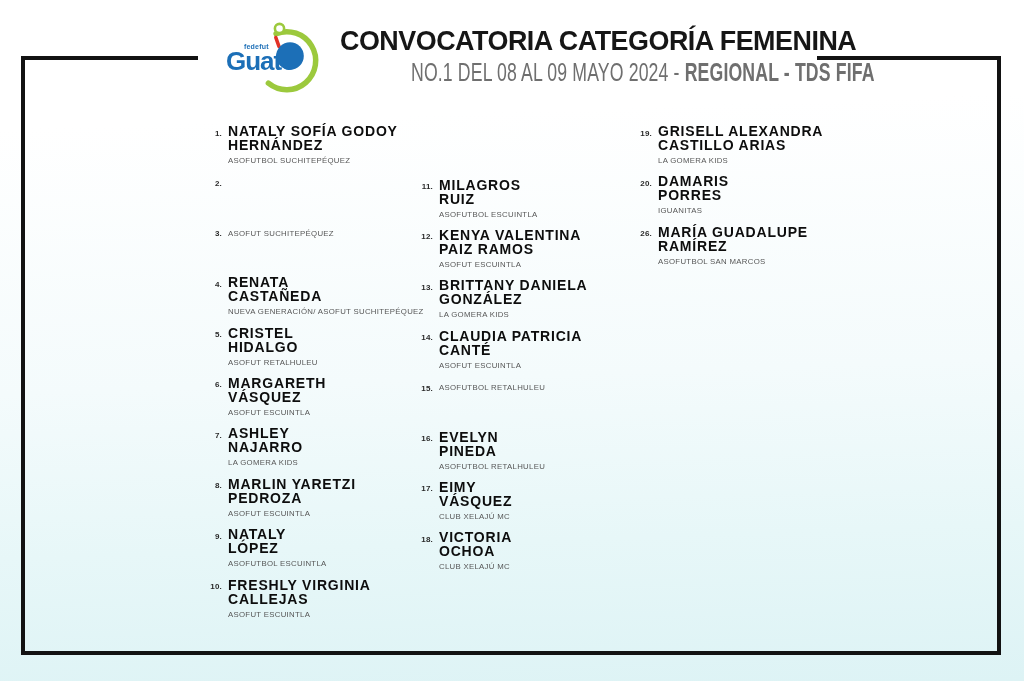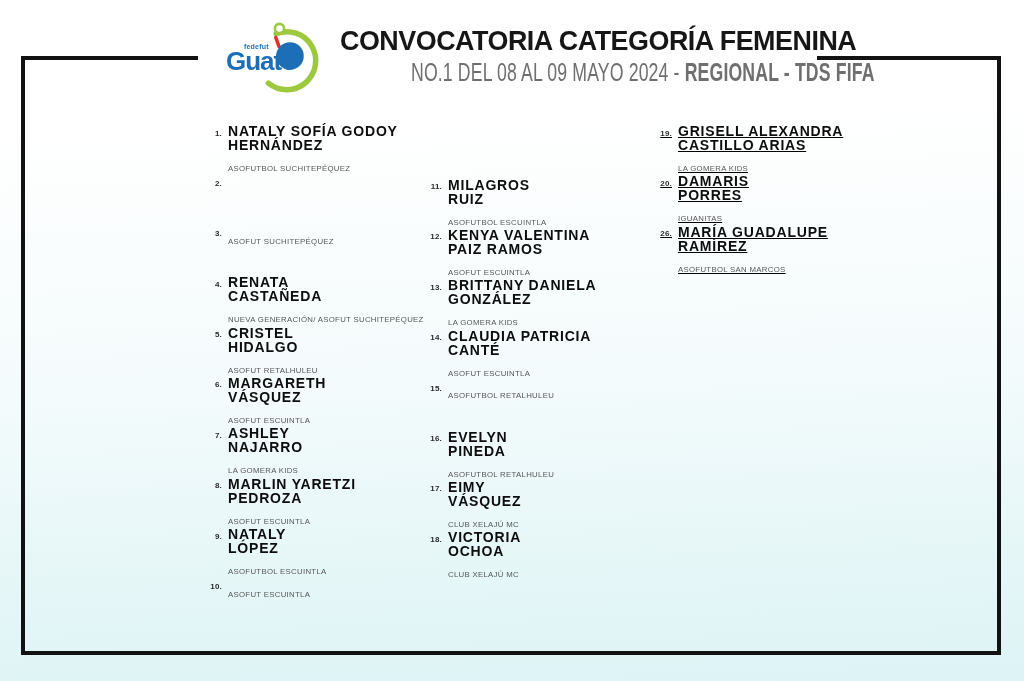--- a/index.html
+++ b/index.html
@@ -29,33 +29,33 @@
   }
   .subtitle{
     position:absolute;left:331px;top:58px;width:500px;text-align:center;
     font-size:26px;line-height:28px;color:#6f6f6f;white-space:nowrap;
     transform:scaleX(.68);transform-origin:center top;letter-spacing:.2px;
   }
   .subtitle .sb-reg{font-weight:500;}
   .subtitle .sb-bold{font-weight:800;}
   
   .col{position:absolute;top:124px;width:226px;}
-  .col1{left:204px;} .col2{left:424px;} .col3{left:654px;text-decoration:underline;}
+  .col1{left:204px;} .col2{left:415px;} .col3{left:634px;}
   .col-offset{padding-top:53.6px;}
   .player{height:50.4px;display:flex;align-items:flex-start;}
   .num{
     width:18px;flex:0 0 18px;text-align:right;margin-right:6px;
     font-size:8px;line-height:14px;padding-top:2.5px;font-weight:600;color:#2a2a2a;letter-spacing:.2px;
   }
   .pname{
     font-size:14px;line-height:14px;font-weight:800;color:#0d0d0d;
     letter-spacing:.8px;white-space:pre-line;
   }
   .pclub{
-    margin-top:12px;font-size:7.8px;line-height:9px;color:#565656;letter-spacing:.3px;white-space:nowrap;
+    margin-top:4px;font-size:7.8px;line-height:9px;color:#565656;letter-spacing:.3px;white-space:nowrap;
   }
 </style>
 </head>
 <body>
 
 <div class="frame"></div>
 <div class="rule rule-left"></div>
 <div class="rule rule-right"></div>
 
 <header>
@@ -147,20 +147,22 @@
     <div class="ptext">
       <div class="pname">NATALY
 LÓPEZ</div>
       <div class="pclub">ASOFUTBOL ESCUINTLA</div>
     </div>
   </div>
 
   <div class="player">
     <div class="num">10.</div>
     <div class="ptext">
+      <div class="pname">FRESHLY VIRGINIA
+CALLEJAS</div>
       <div class="pclub">ASOFUT ESCUINTLA</div>
     </div>
   </div>
 </section>
   <section class="col col2 col-offset" id="col2">
   <div class="player">
     <div class="num">11.</div>
     <div class="ptext">
       <div class="pname">MILAGROS
 RUIZ</div>

